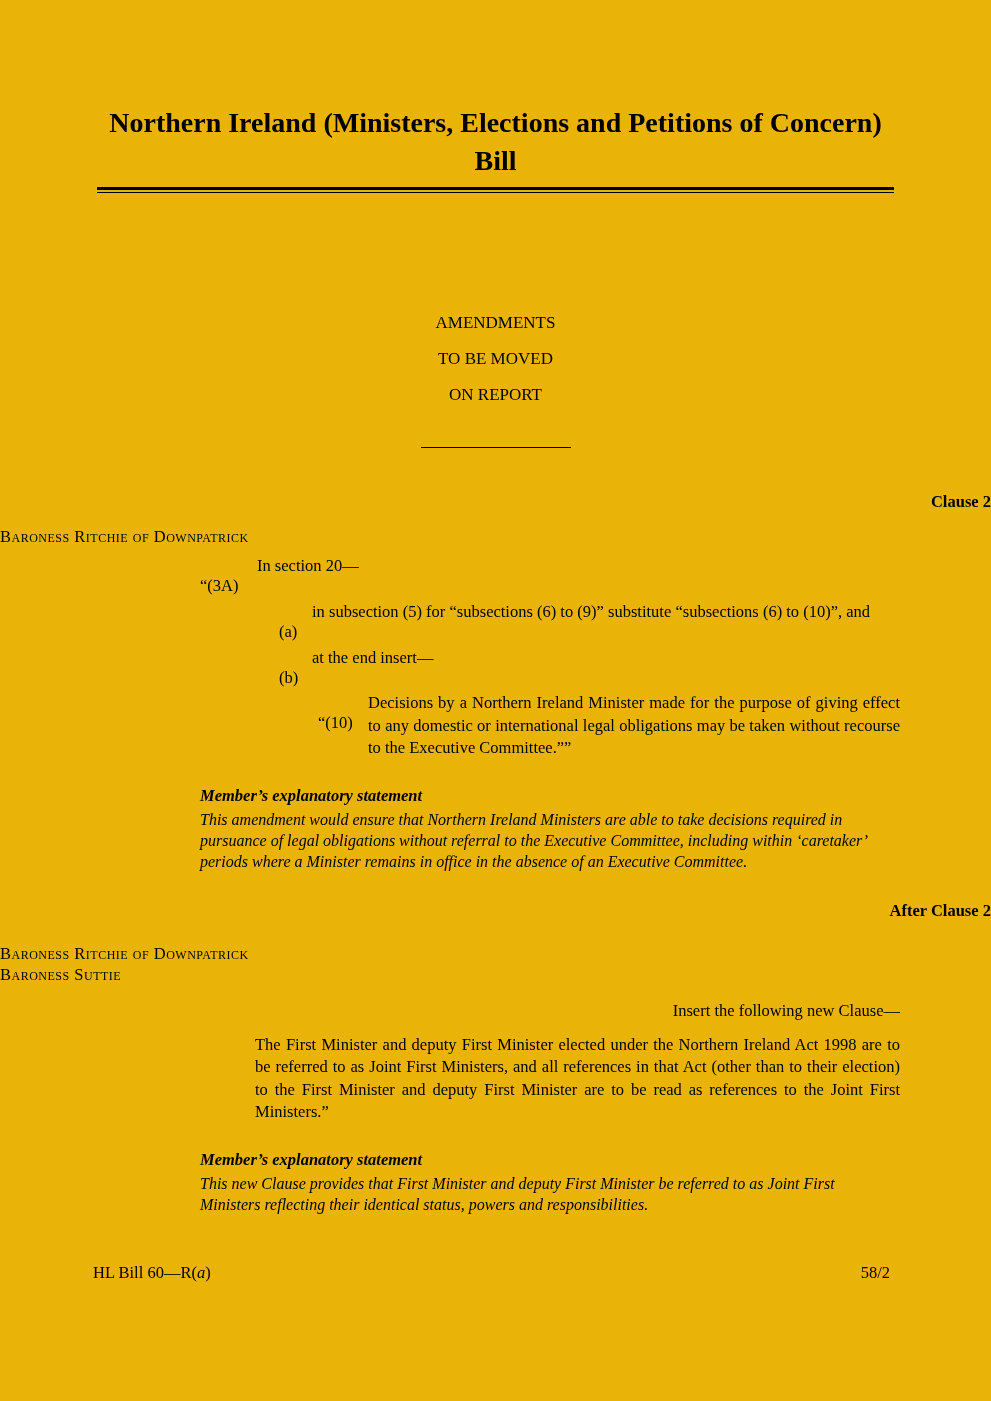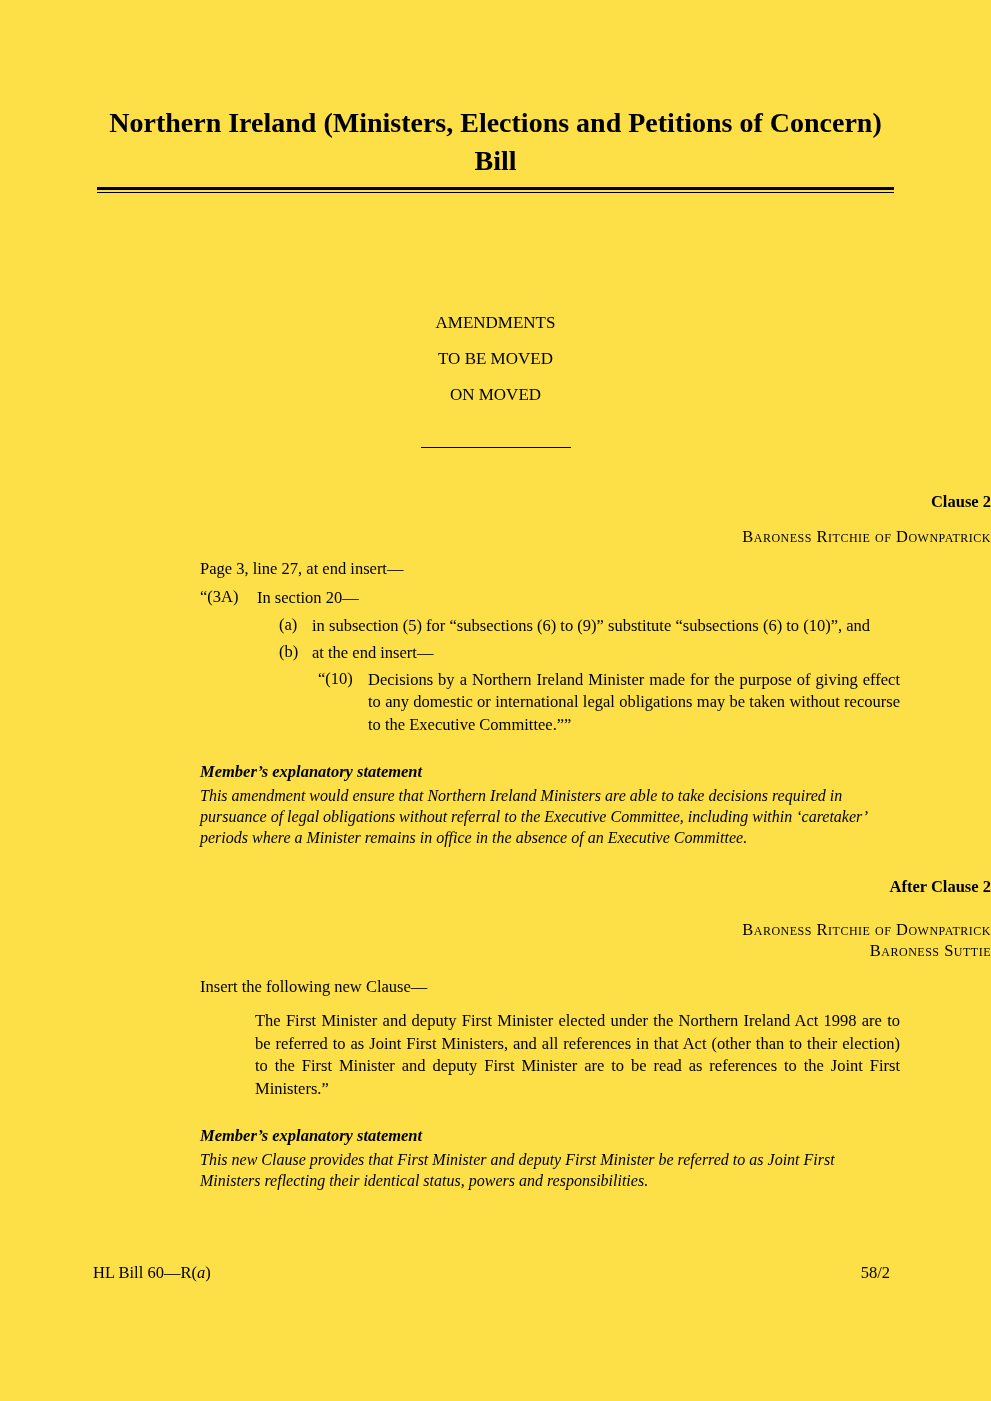--- a/index.html
+++ b/index.html
@@ -2,21 +2,21 @@
 <html><head>
 <meta charset="utf-8">
 <style>
   * { margin: 0; padding: 0; box-sizing: border-box; }
   html, body { background: #888; }
   .page {
     position: relative;
     width: 991px;
     height: 1401px;
     margin: 0 auto;
-    background: #fde047;
+    background: #eab308;
     color: #000000;
     font-family: "Liberation Serif", "DejaVu Serif", serif;
     font-size: 16.5px;
     overflow: hidden;
   }
   .title {
     padding-top: 104px;
     margin: 0 auto;
     max-width: 790px;
     text-align: center;
@@ -41,32 +41,32 @@
     margin: 34px auto 0 auto;
     border-top: 1.5px solid #000;
   }
   .clause-heading {
     margin-top: 44px;
     text-align: right;
     font-weight: bold;
   }
   .sponsor {
     margin-top: 14px;
-    text-align: right;
+    text-align: left;
     font-variant: small-caps;
     letter-spacing: 0.5px;
     line-height: 21px;
   }
   .instruction {
     margin: 12px 91px 0 200px;
   }
   .hang {
     display: flex;
   }
-  .hang .lbl { flex: 0 0 auto; }
+  .hang .lbl { flex: 0 0 auto; margin-top: 21px; }
   .hang .txt { flex: 1 1 auto; text-align: justify; line-height: 22.5px; }
   .sub3a { margin: 8px 91px 0 200px; }
   .sub3a .lbl { width: 57px; }
   .item { margin: 5px 91px 0 279px; }
   .item .lbl { width: 33px; }
   .sub10 { margin: 4px 91px 0 318px; justify-content: flex-end; }
   .sub10 .lbl { width: 50px; }
   .expl-heading {
     margin: 26px 91px 0 200px;
     font-weight: bold;
@@ -74,21 +74,21 @@
   }
   .expl-text {
     margin: 3px 0 0 200px;
     width: 668px;
     font-style: italic;
     line-height: 21px;
     font-size: 16px;
   }
   .after-heading { margin-top: 29px; }
   .sponsor-2 { margin-top: 22px; }
-  .insert-instruction { margin-top: 16px; }
+  .insert-instruction { margin-top: 16px; text-align: right; }
   .new-clause-title {
     margin: 17px 91px 0 200px;
     font-weight: bold;
   }
   .new-clause-body {
     margin: 13px 91px 0 255px;
     text-align: justify;
     line-height: 22.5px;
   }
   .footer {
@@ -107,29 +107,28 @@
 <body>
 
 <div class="page">
 
   <div class="title">Northern Ireland (Ministers, Elections and Petitions of Concern) Bill</div>
   <div class="title-rule"></div>
 
   <div class="amendments-block">
     <div>AMENDMENTS</div>
     <div>TO BE MOVED</div>
-    <div>ON MOVED</div>
+    <div>ON REPORT</div>
   </div>
 
   <div class="divider"></div>
 
   <div class="clause-heading">Clause 2</div>
   <div class="sponsor">Baroness Ritchie of Downpatrick</div>
 
-  <div class="instruction">Page 3, line 27, at end insert—</div>
 
   <div class="hang sub3a">
     <span class="lbl">“(3A)</span>
     <div class="txt">In section 20—</div>
   </div>
 
   <div class="hang item">
     <span class="lbl">(a)</span>
     <div class="txt">in subsection (5) for “subsections (6) to (9)” substitute “subsections (6) to (10)”, and</div>
   </div>

